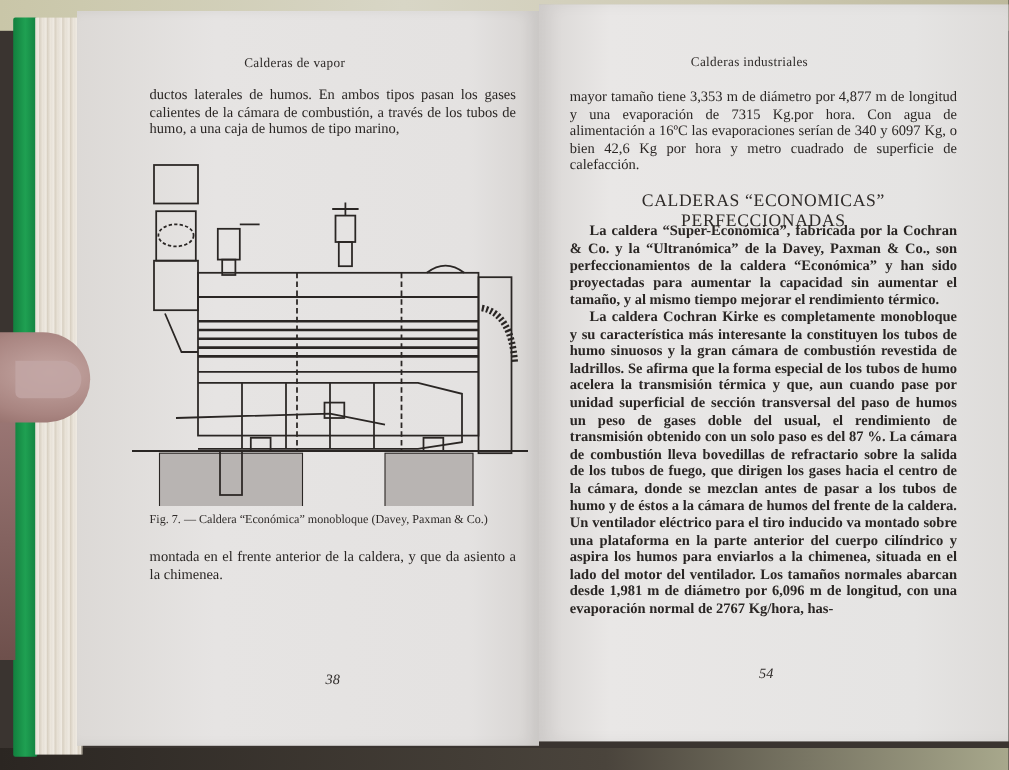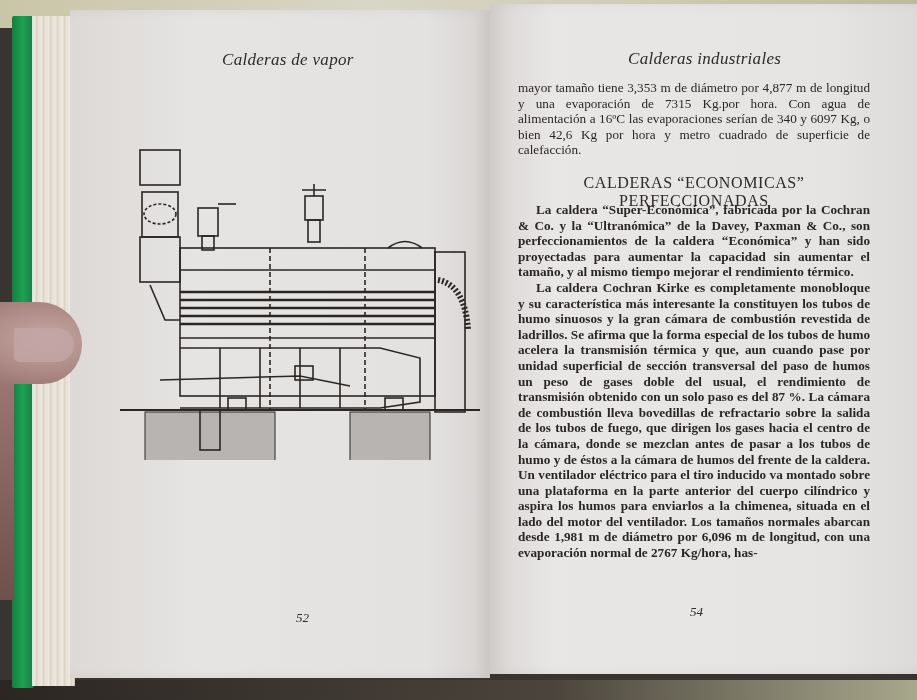--- a/index.html
+++ b/index.html
@@ -46,21 +46,21 @@
     left:70px; top:10px; width:420px; height:668px;
     background:linear-gradient(90deg,#dcd9d6,#e6e4e3 30%,#e4e2e1 85%,#d6d3d1);
     box-shadow:inset -8px 0 12px rgba(0,0,0,.06);
   }
   .page-right {
     left:490px; top:4px; width:427px; height:670px;
     background:linear-gradient(90deg,#d9d6d4,#e9e7e6 15%,#e5e4e3 80%,#dddbd9);
     box-shadow:inset 10px 0 14px rgba(0,0,0,.05);
   }
   .running-head {
-    position:absolute; font-style:italic; font-size:17px; letter-spacing:.3px;
+    position:absolute; font-size:12px; letter-spacing:.3px;
     color:#2e2a28;
   }
   .body-text {
     position:absolute; font-size:13.2px; line-height:15.6px; text-align:justify;
     color:#2a2624;
   }
   .body-text p { margin:0; }
   .indent { text-indent:18px; }
   .section-heading {
     position:absolute; font-size:16px; letter-spacing:.6px; color:#2e2a28;
@@ -78,20 +78,23 @@
 <body>
 
 <div class="background-top"></div>
 <div class="background-bottom"></div>
 <div class="cover"></div>
 <div class="page-stack"></div>
 
 <div class="page page-left">
   <div class="running-head" style="left:152px;top:40px;">Calderas de vapor</div>
 
+  <div class="body-text" style="left:66px;top:68px;width:333px;">
+    <p>ductos laterales de humos. En ambos tipos pasan los gases calientes de la cámara de combustión, a través de los tubos de humo, a una caja de humos de tipo marino,</p>
+  </div>
 
   <svg class="figure" style="left:50px;top:130px;" width="360" height="320" viewBox="0 0 360 320">
     <g fill="none" stroke="#2a2624" stroke-width="1.6">
 
       <rect x="20" y="10" width="40" height="35"></rect>
       <rect x="22" y="52" width="36" height="45"></rect>
       <ellipse cx="40" cy="74" rx="16" ry="10" stroke-dasharray="3 2"></ellipse>
       <rect x="20" y="97" width="40" height="45"></rect>
       <path d="M30 145 L45 180 L60 180"></path>
 
@@ -128,25 +131,27 @@
 
       <line x1="0" y1="270" x2="360" y2="270" stroke-width="2"></line>
       <rect x="25" y="272" width="130" height="50" fill="#b8b4b2" stroke-width="1"></rect>
       <rect x="230" y="272" width="80" height="50" fill="#b8b4b2" stroke-width="1"></rect>
       <rect x="80" y="270" width="20" height="40"></rect>
       <rect x="108" y="258" width="18" height="12"></rect>
       <rect x="265" y="258" width="18" height="12"></rect>
     </g>
   </svg>
 
+  <div class="caption" style="left:66px;top:456px;width:340px;">Fig. 7. — Caldera “Económica” monobloque (Davey, Paxman &amp; Co.)</div>
 
   <div class="body-text" style="left:66px;top:488px;width:333px;">
+    <p>montada en el frente anterior de la caldera, y que da asiento a la chimenea.</p>
   </div>
 
-  <div class="folio" style="left:226px;top:600px;">52</div>
+  <div class="folio" style="left:226px;top:600px;">38</div>
 </div>
 
 <div class="page page-right">
   <div class="running-head" style="left:138px;top:45px;text-align:center;">Calderas industriales</div>
 
   <div class="body-text" style="left:28px;top:76px;width:352px;">
     <p>mayor tamaño tiene 3,353 m de diámetro por 4,877 m de longitud y una evaporación de 7315 Kg.por hora. Con agua de alimentación a 16ºC las evaporaciones serían de 340 y 6097 Kg, o bien 42,6 Kg por hora y metro cuadrado de superficie de calefacción.</p>
   </div>
 
   <div class="section-heading" style="left:28px;top:170px;width:352px;">CALDERAS “ECONOMICAS” PERFECCIONADAS</div>

